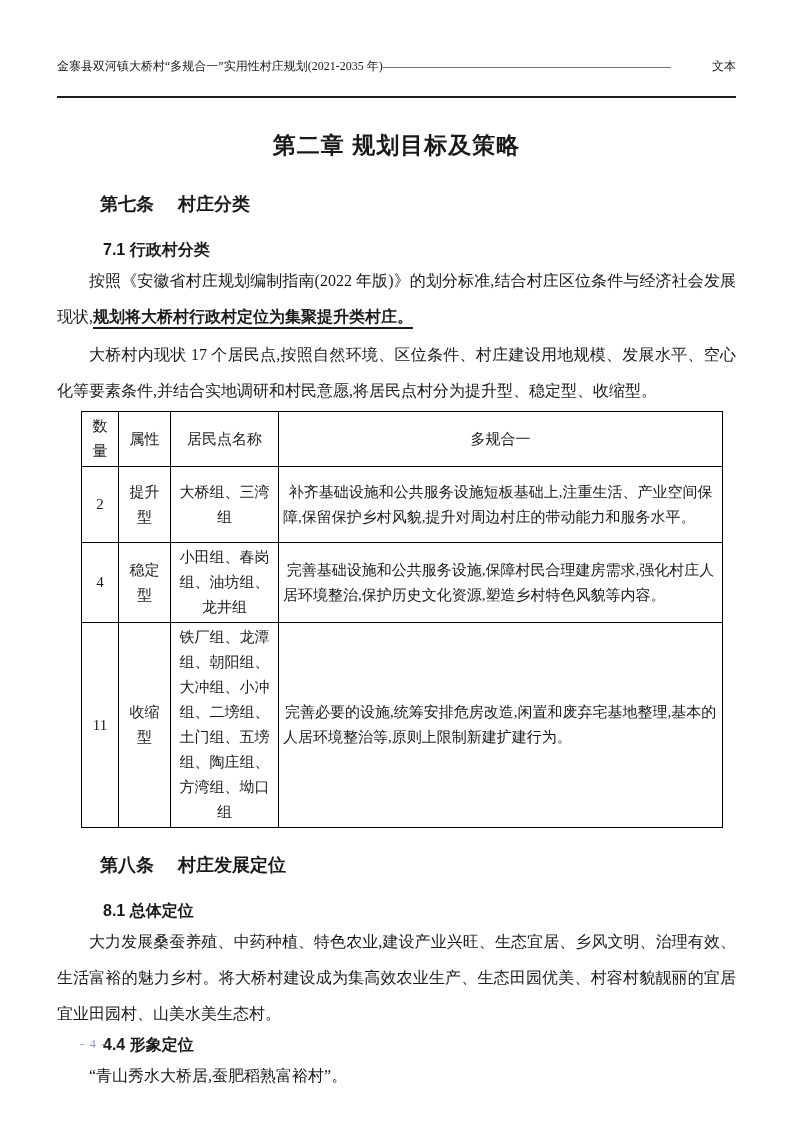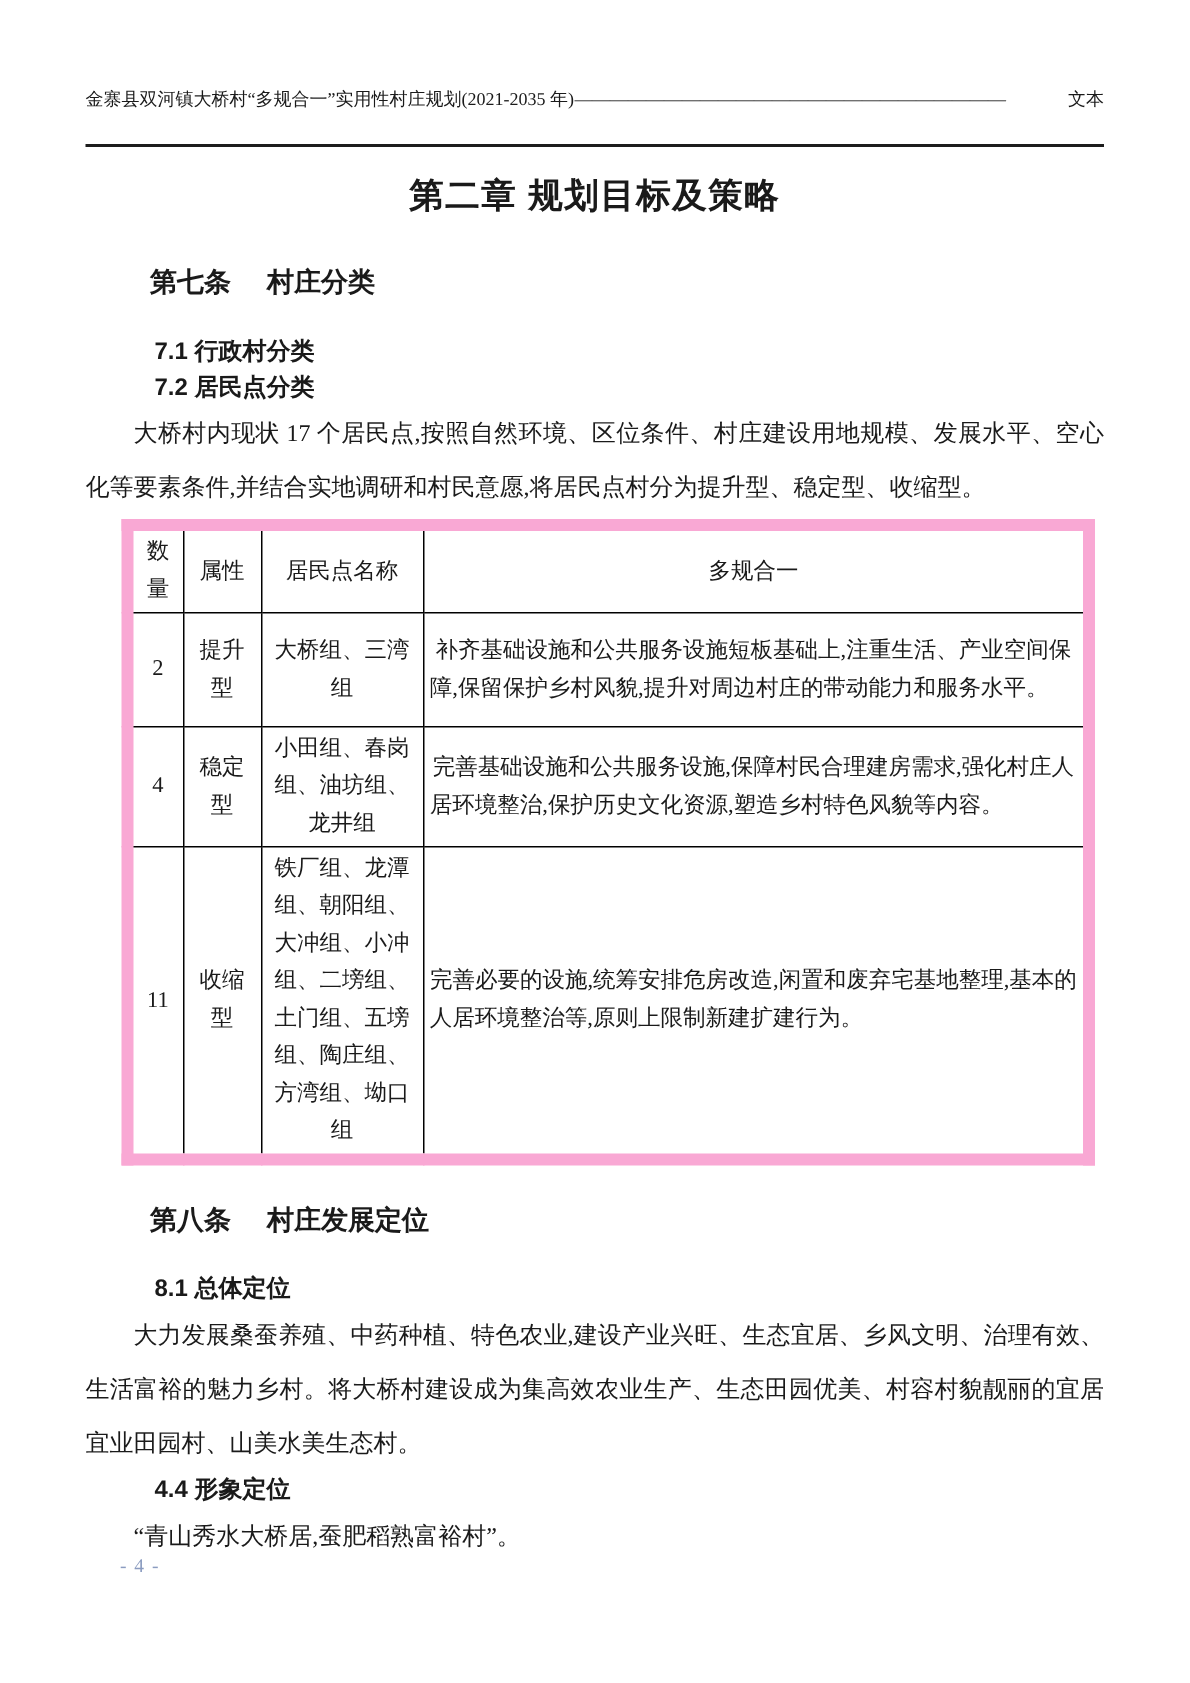--- a/index.html
+++ b/index.html
@@ -25,21 +25,21 @@
     white-space:nowrap;
   }
   .doc-header .leader{
     flex:1;
     overflow:hidden;
     letter-spacing:0;
     color:#1c1c1c;
   }
   
   .chapter-title{
-    margin:17px 0 0 0;
+    margin:32px 0 0 0;
     text-align:center;
     font-family:"Liberation Sans","DejaVu Sans",sans-serif;
     font-weight:700;
     font-size:23px;
     line-height:30px;
     letter-spacing:1px;
   }
   .article-heading{
     margin:33px 0 0 43px;
     font-family:Liberation Mono, monospace;
@@ -77,21 +77,21 @@
   .table-caption{
     margin-top:2px;
     text-align:center;
     font-size:14px;
     line-height:20px;
   }
   table.residents{
     margin:2px 0 0 24px;
     width:641px;
     border-collapse:collapse;
-    border:8px solid #f9a8d4;
+    border:1px solid #f9a8d4;
     table-layout:fixed;
     font-size:15px;
   }
   table.residents th,
   table.residents td{
     border:1px solid #000;
     font-weight:normal;
     text-align:center;
     vertical-align:middle;
     line-height:25px;
@@ -130,22 +130,22 @@
   </div>
 
   <div class="chapter-title">第二章 规划目标及策略</div>
 
   <div class="article-heading">
     <span>第七条</span><span class="article-title">村庄分类</span>
   </div>
 
   <div class="sub-heading">7.1 行政村分类</div>
 
+  <p class="para"><span>按照《安徽省村庄规划编制指南(2022 年版)》的划分标准,结合村庄区位条件与经济社会发展现状,</span><span class="emphasis">规划将大桥村行政村定位为集聚提升类村庄。</span></p>
 
-  <div class="sub-heading after-para">7.2 居民点分类</div>
 
   <p class="para">大桥村内现状 17 个居民点,按照自然环境、区位条件、村庄建设用地规模、发展水平、空心化等要素条件,并结合实地调研和村民意愿,将居民点村分为提升型、稳定型、收缩型。</p>
 
 
   <table class="residents">
     <colgroup>
       <col style="width:37px">
         <col style="width:52px">
         <col style="width:108px">
         <col style="width:444px">

